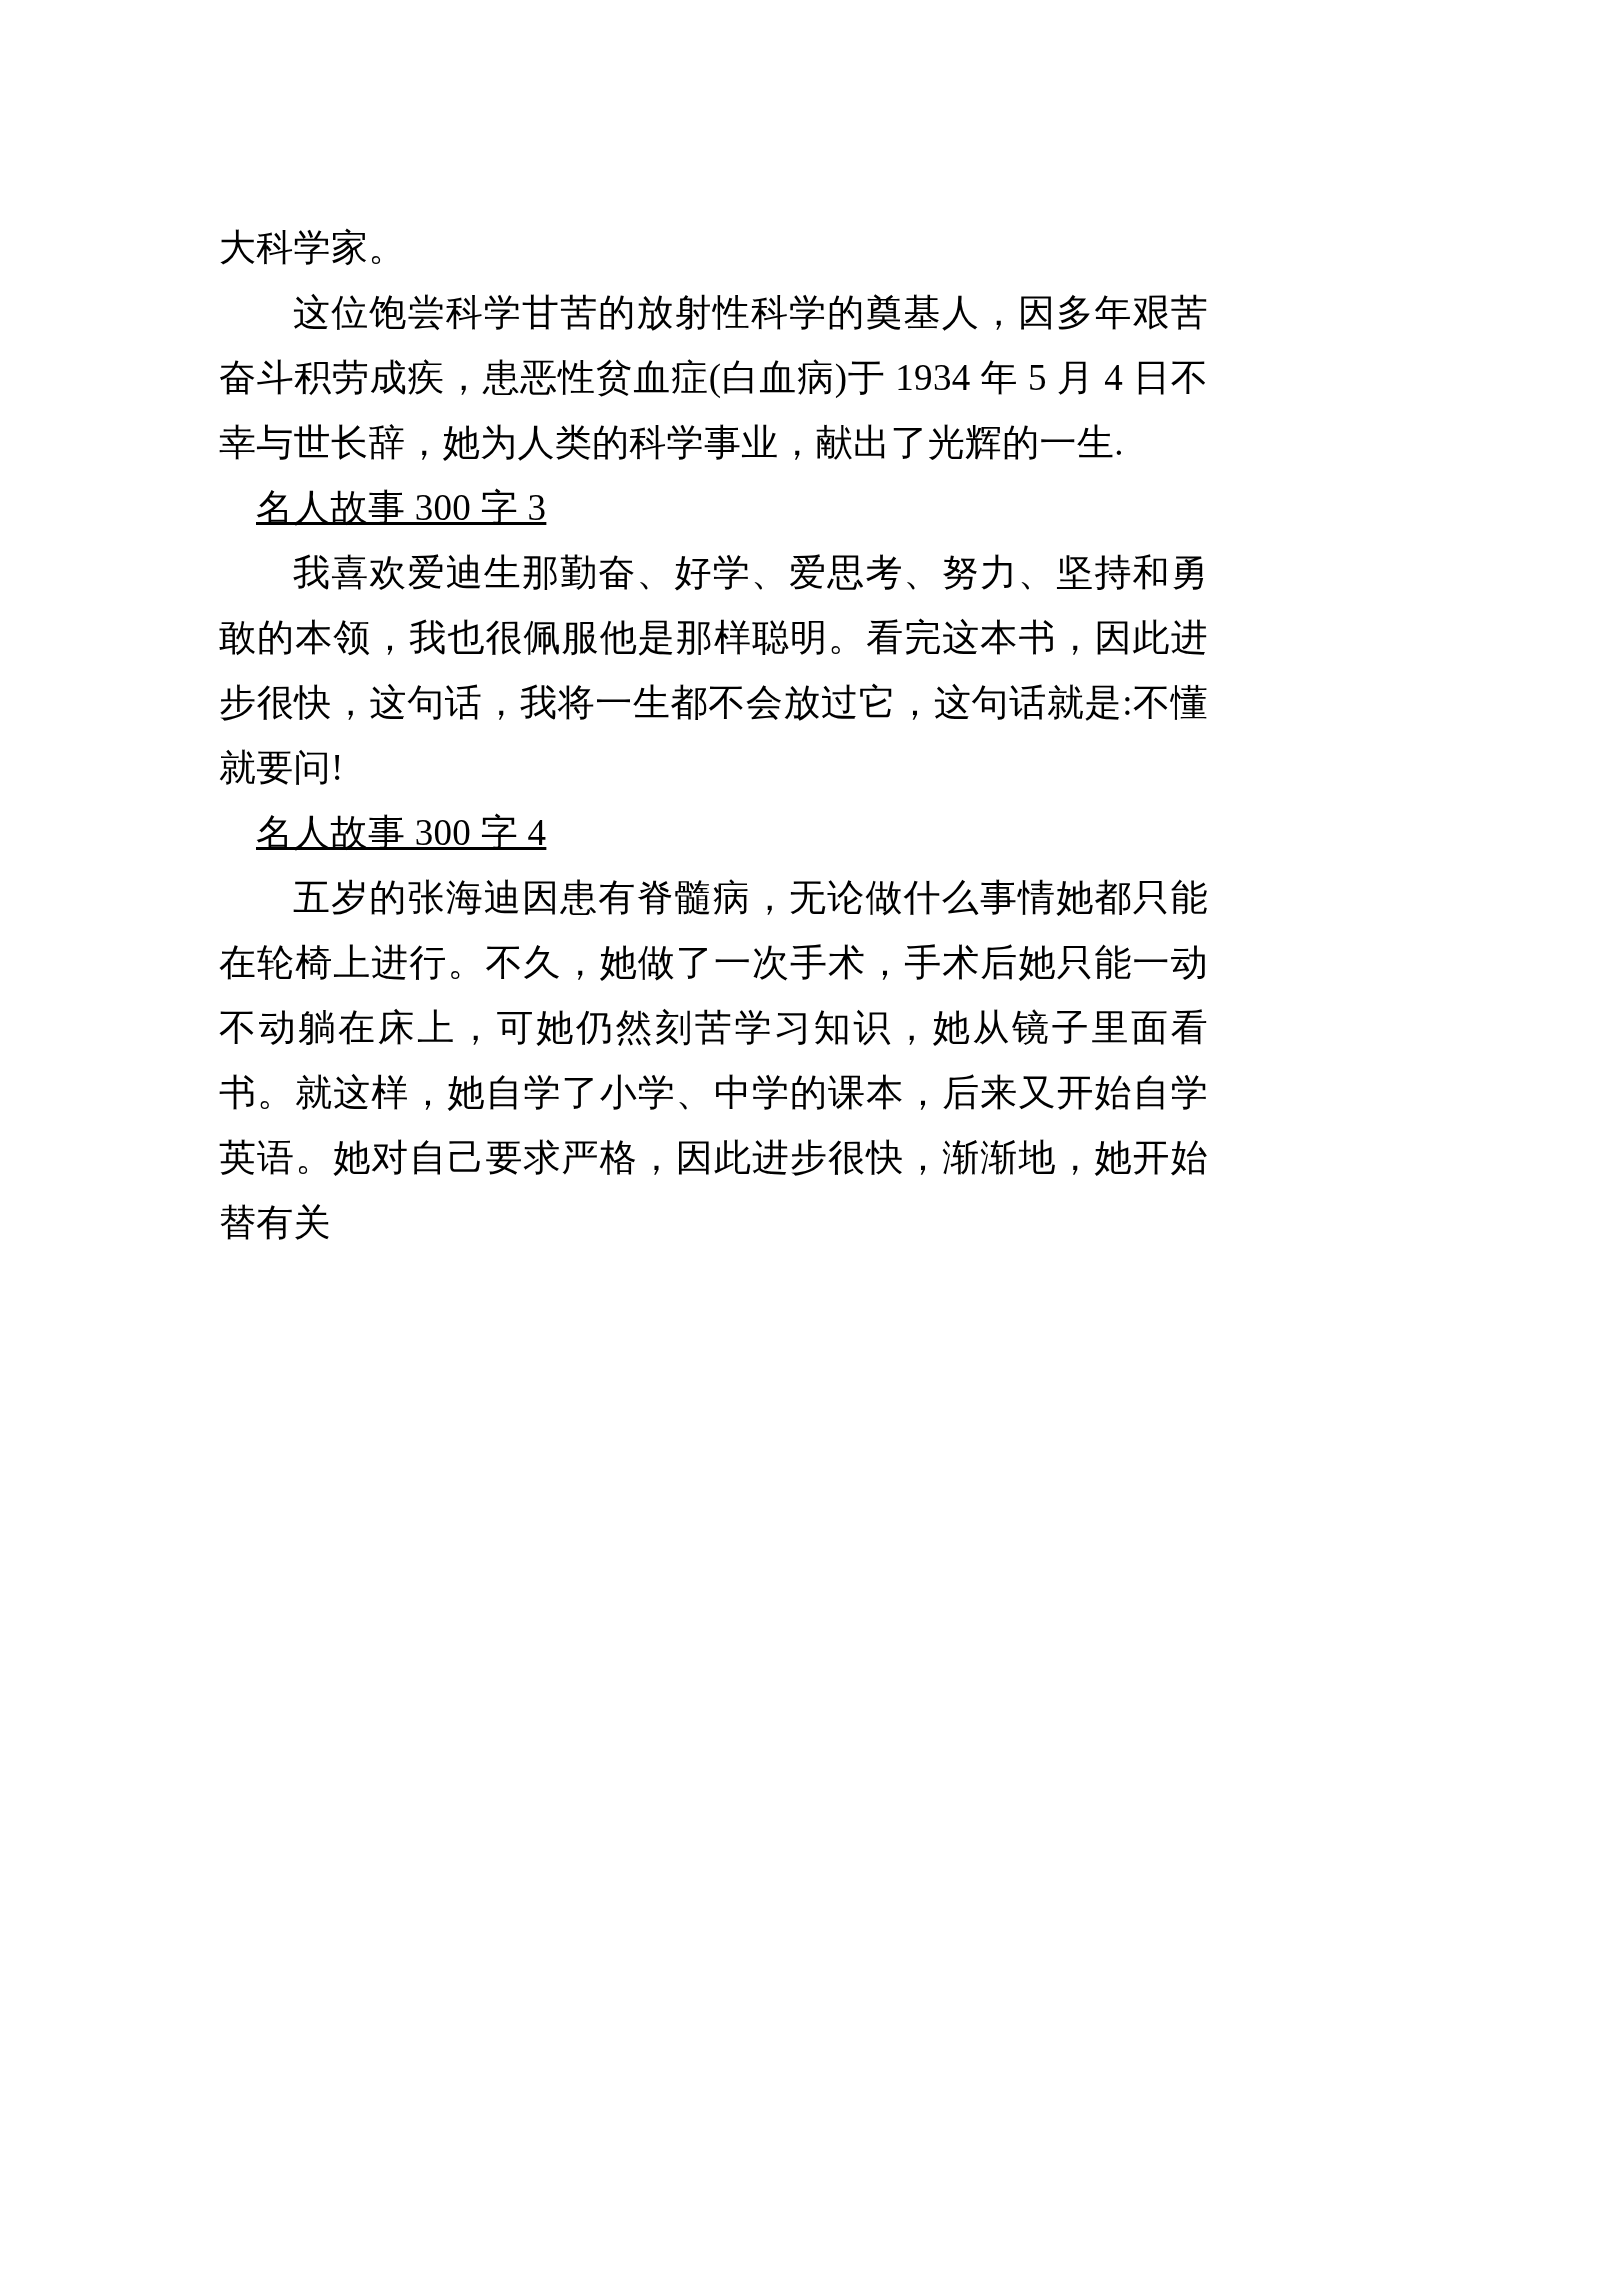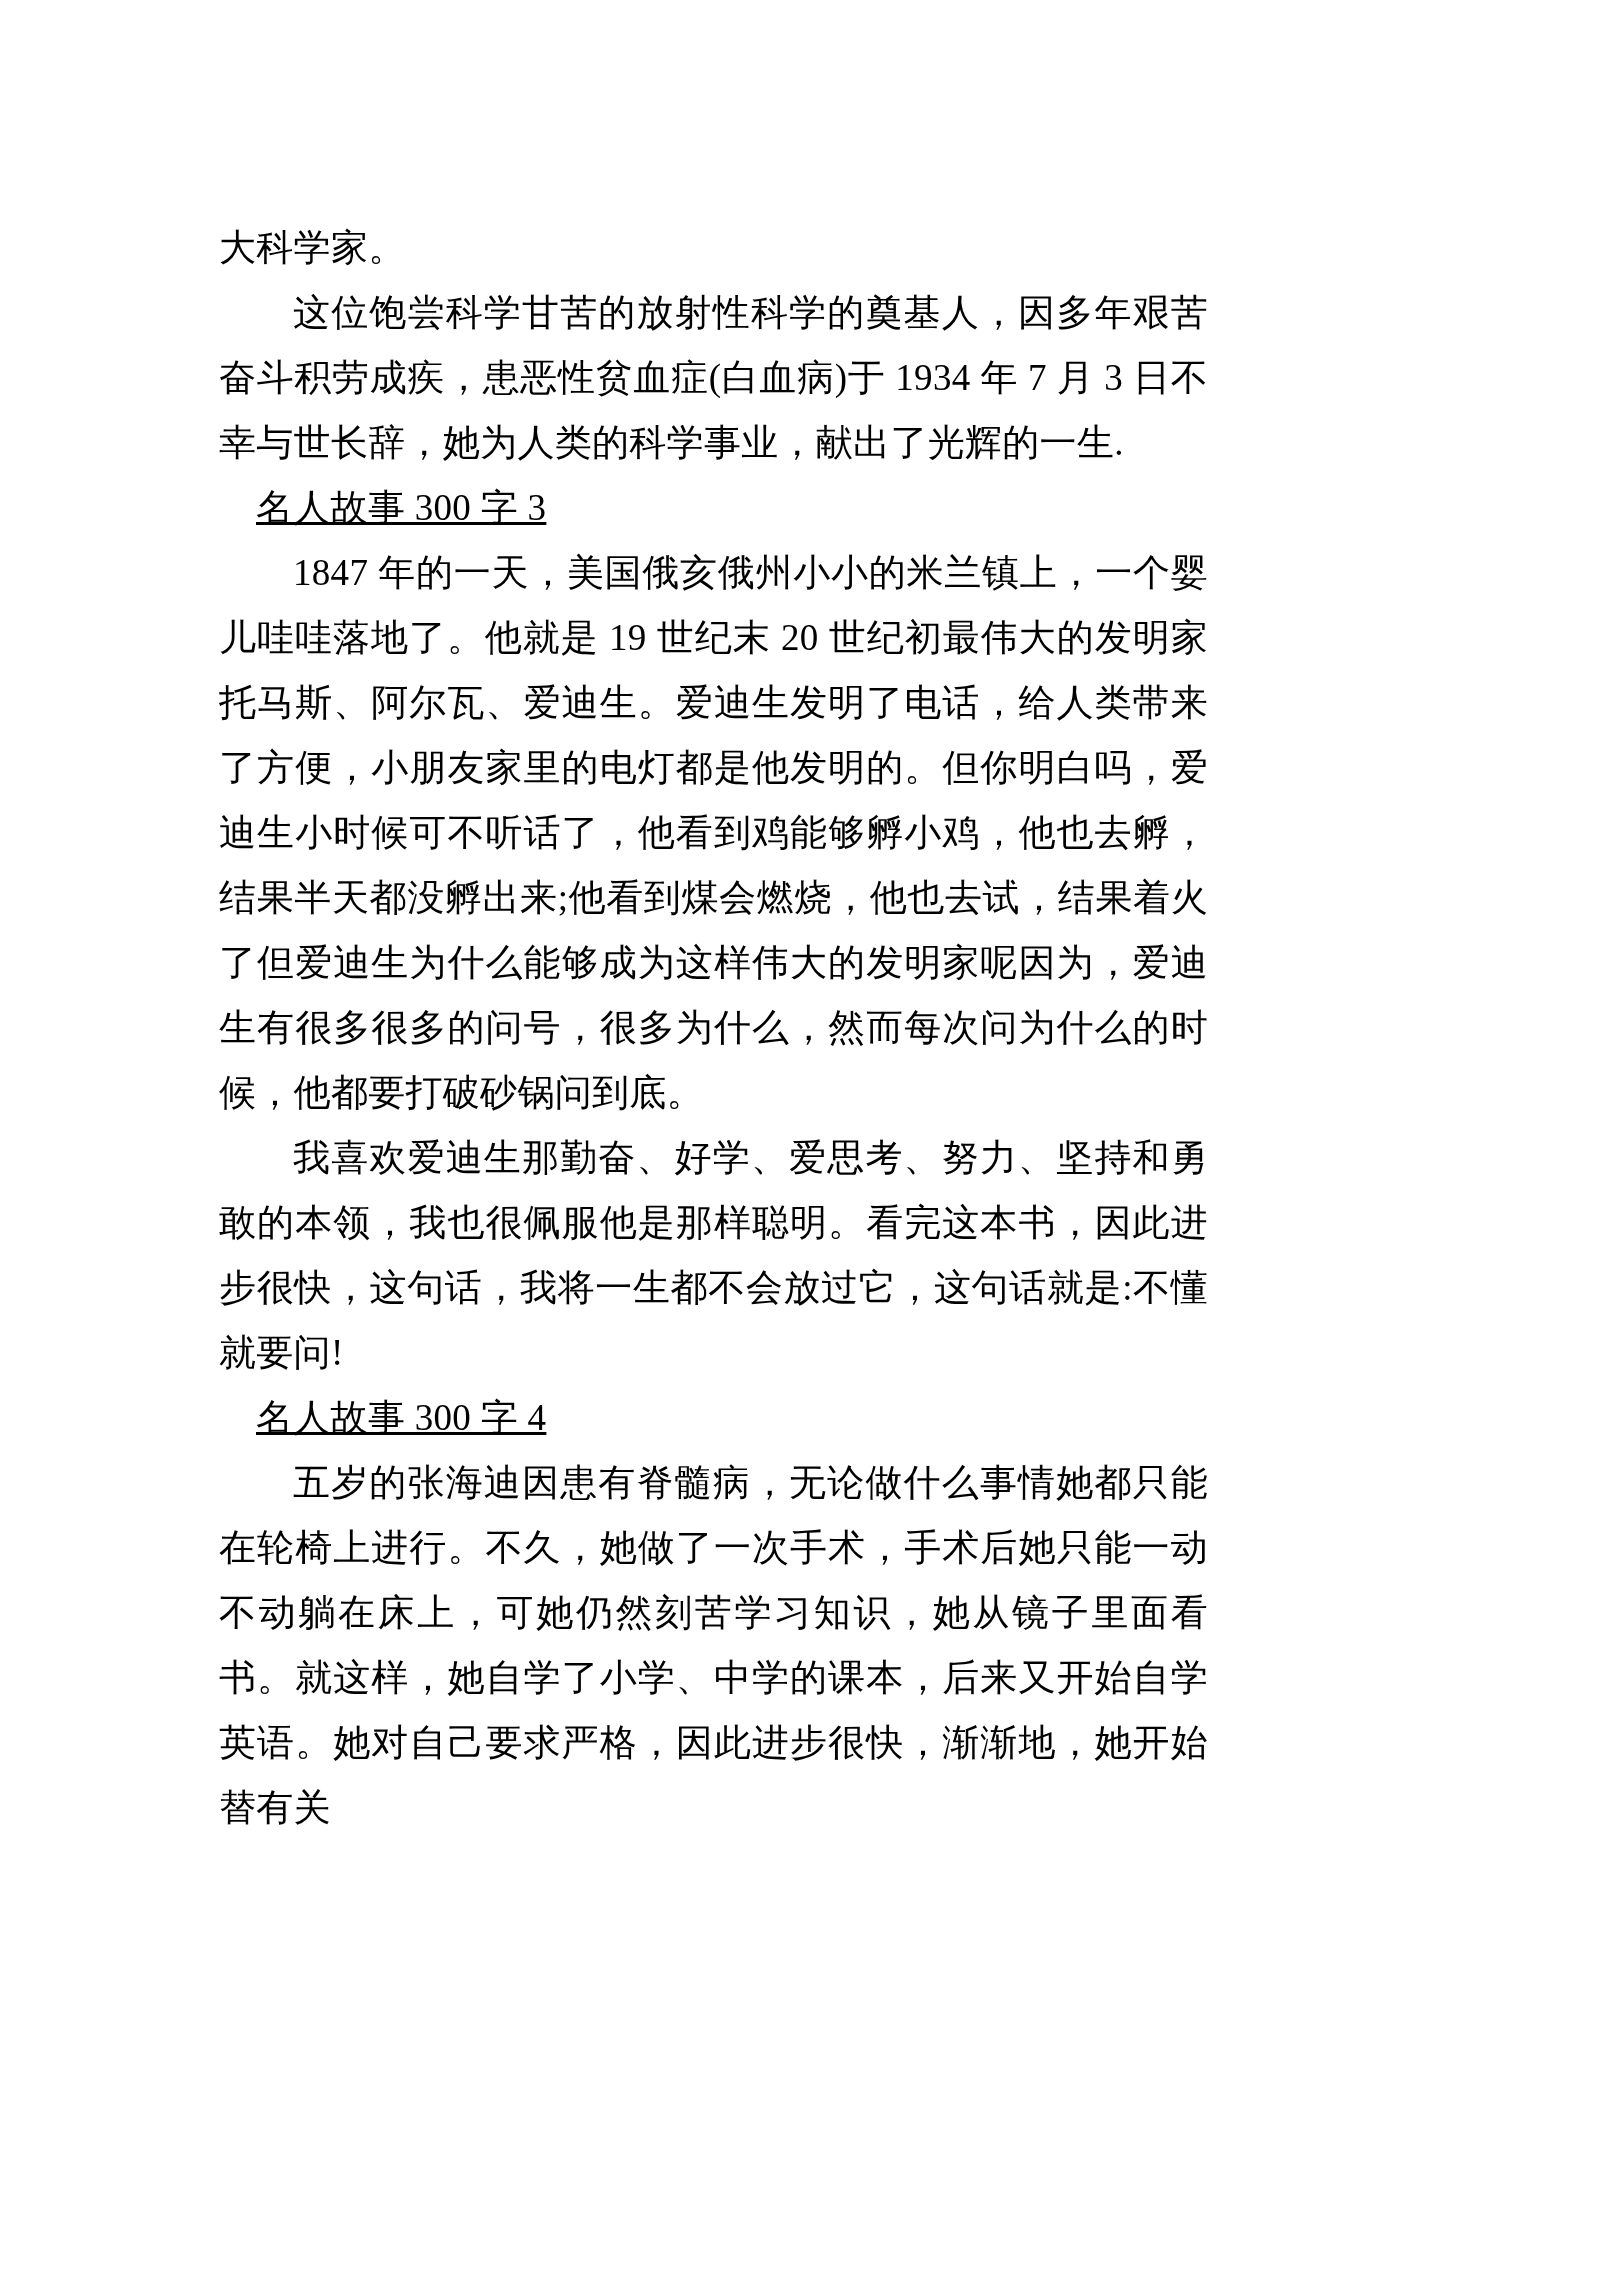--- a/index.html
+++ b/index.html
@@ -49,25 +49,24 @@
   }
 </style>
 </head>
 <body>
 
 <div class="page">
   <div class="doc-body">
 
     <p class="para plain">大科学家。</p>
 
-    <p class="para indent">这位饱尝科学甘苦的放射性科学的奠基人，因多年艰苦奋斗积劳成疾，患恶性贫血症(白血病)于 1934 年 7 月 3 日不幸与世长辞，她为人类的科学事业，献出了光辉的一生.</p>
+    <p class="para indent">这位饱尝科学甘苦的放射性科学的奠基人，因多年艰苦奋斗积劳成疾，患恶性贫血症(白血病)于 1934 年 5 月 4 日不幸与世长辞，她为人类的科学事业，献出了光辉的一生.</p>
 
     <p class="para heading">名人故事 300 字 3</p>
 
-    <p class="para indent">1847 年的一天，美国俄亥俄州小小的米兰镇上，一个婴儿哇哇落地了。他就是 19 世纪末 20 世纪初最伟大的发明家托马斯、阿尔瓦、爱迪生。爱迪生发明了电话，给人类带来了方便，小朋友家里的电灯都是他发明的。但你明白吗，爱迪生小时候可不听话了，他看到鸡能够孵小鸡，他也去孵，结果半天都没孵出来;他看到煤会燃烧，他也去试，结果着火了但爱迪生为什么能够成为这样伟大的发明家呢因为，爱迪生有很多很多的问号，很多为什么，然而每次问为什么的时候，他都要打破砂锅问到底。</p>
 
     <p class="para indent">我喜欢爱迪生那勤奋、好学、爱思考、努力、坚持和勇敢的本领，我也很佩服他是那样聪明。看完这本书，因此进步很快，这句话，我将一生都不会放过它，这句话就是:不懂就要问!</p>
 
     <p class="para heading">名人故事 300 字 4</p>
 
     <p class="para indent">五岁的张海迪因患有脊髓病，无论做什么事情她都只能在轮椅上进行。不久，她做了一次手术，手术后她只能一动不动躺在床上，可她仍然刻苦学习知识，她从镜子里面看书。就这样，她自学了小学、中学的课本，后来又开始自学英语。她对自己要求严格，因此进步很快，渐渐地，她开始替有关</p>
 
   </div>
 </div>
 

